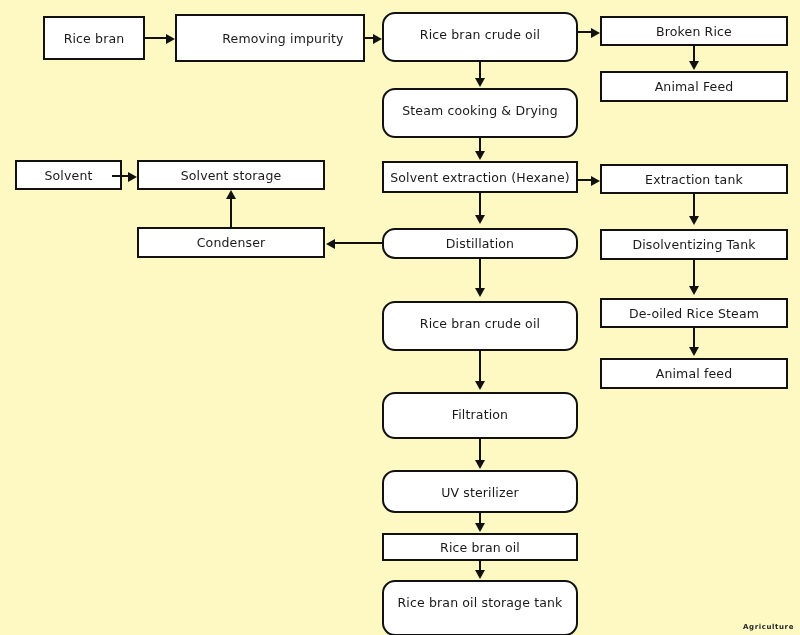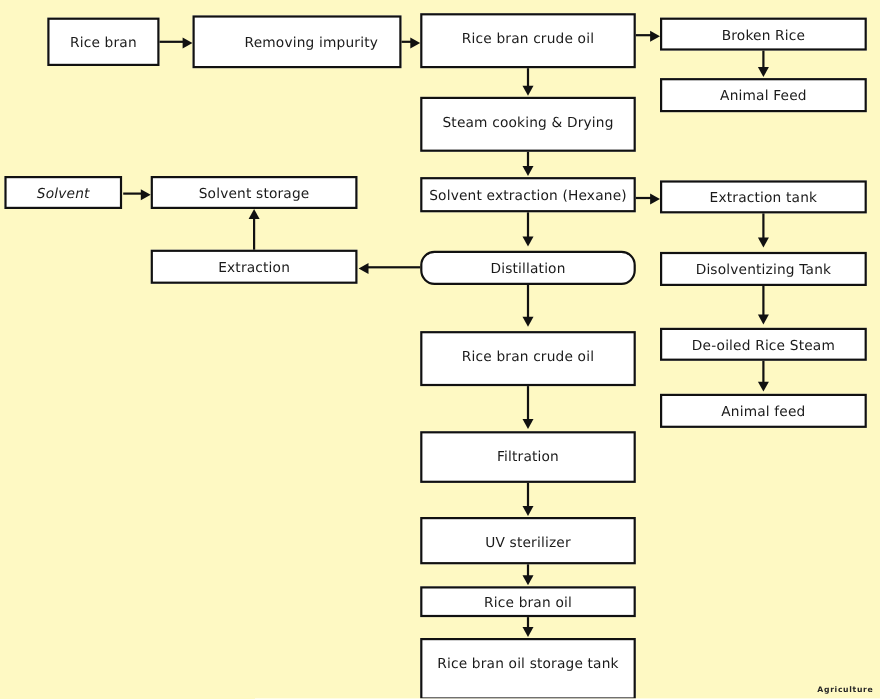--- a/index.html
+++ b/index.html
@@ -29,20 +29,21 @@
     text-align: center;
     color: #1a1a1a;
     font-size: 12.5px;
     line-height: 1.2;
     letter-spacing: 0.15px;
     padding: 0 6px;
   }
   .node.tall-top {
     align-items: flex-start;
     padding-top: 13px;
+    border-radius: 13px;
   }
   
   .edge {
     position: absolute;
     background: #111111;
   }
   .edge.v { width: 2px; }
   .edge.h { height: 2px; }
   .arrowhead {
     position: absolute;
@@ -104,38 +105,38 @@
   </div>
 
   <div class="node" style="left:600px; top:71px; width:188px; height:31px;">
     <span>Animal Feed</span>
   </div>
 
   <div class="node tall-top" style="left:382px; top:88px; width:196px; height:50px;">
     <span>Steam cooking &amp; Drying</span>
   </div>
 
-  <div class="node" style="left:4px; top:160px; width:107px; height:30px;font-style:italic;">
+  <div class="node" style="left:15px; top:160px; width:107px; height:30px;">
     <span>Solvent</span>
   </div>
 
   <div class="node" style="left:137px; top:160px; width:188px; height:30px;">
     <span>Solvent storage</span>
   </div>
 
   <div class="node" style="left:382px; top:161px; width:196px; height:32px;justify-content:center;">
     <span>Solvent extraction (Hexane)</span>
   </div>
 
   <div class="node" style="left:600px; top:164px; width:188px; height:30px;">
     <span>Extraction tank</span>
   </div>
 
   <div class="node" style="left:137px; top:227px; width:188px; height:31px;">
-    <span>Extraction</span>
+    <span>Condenser</span>
   </div>
 
   <div class="node" style="left:382px; top:228px; width:196px; height:31px;border-radius:13px;">
     <span>Distillation</span>
   </div>
 
   <div class="node" style="left:600px; top:229px; width:188px; height:31px;">
     <span>Disolventizing Tank</span>
   </div>
 

